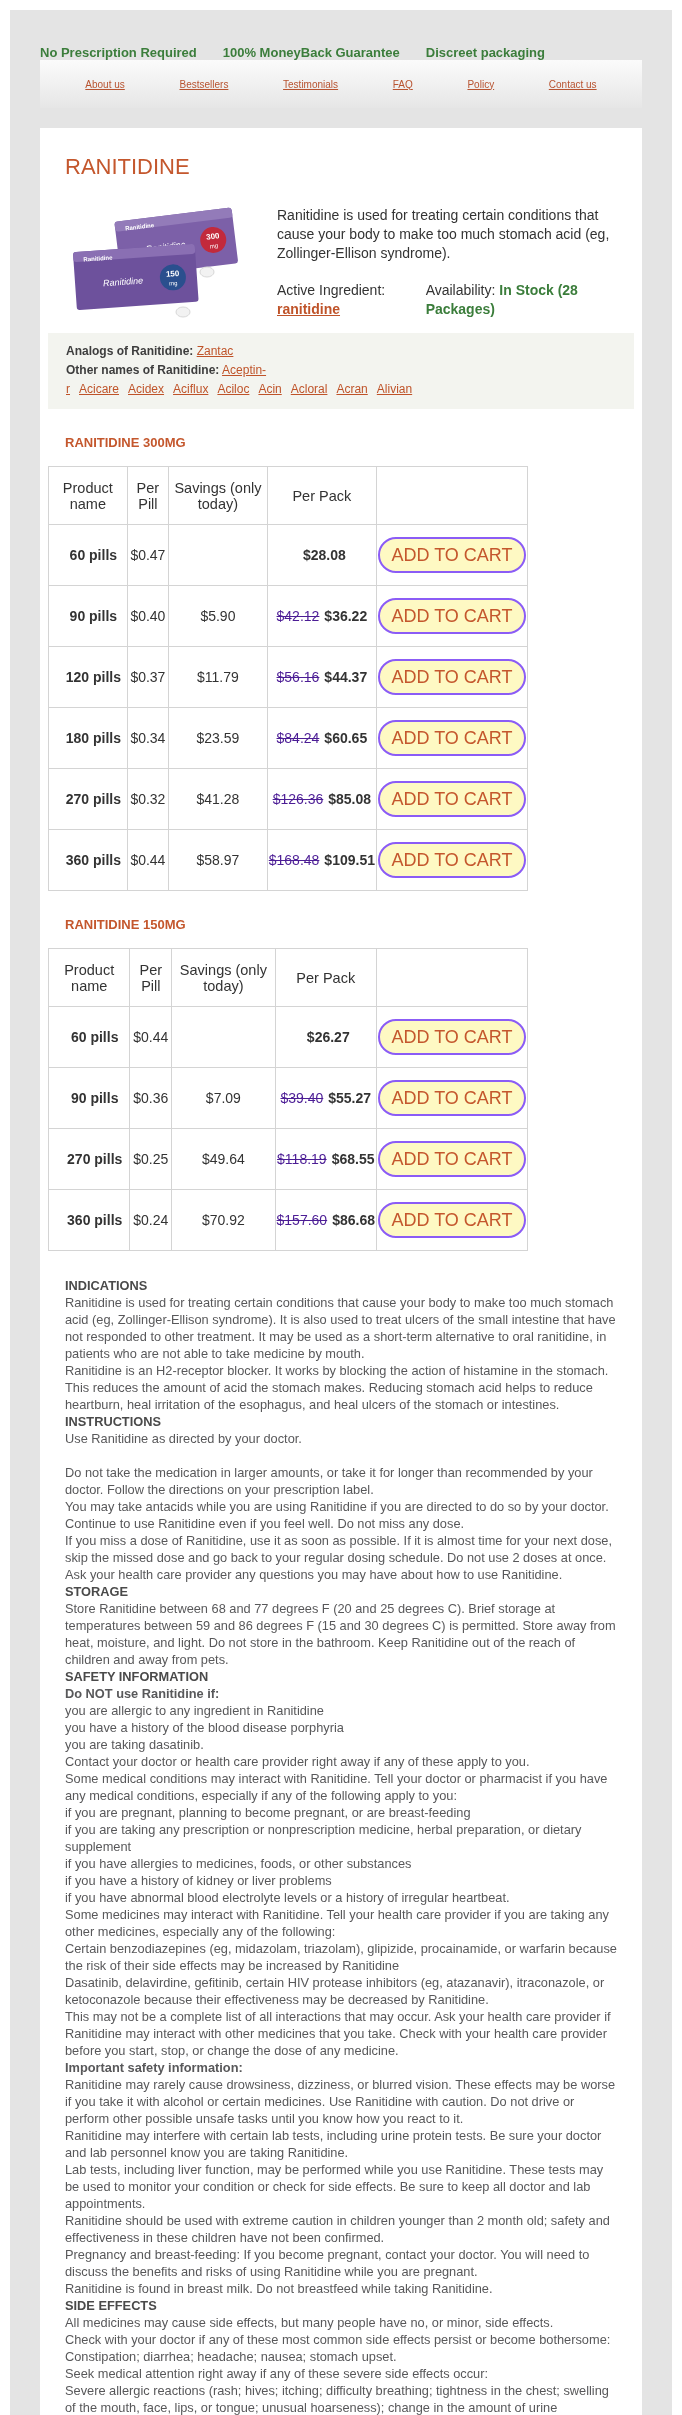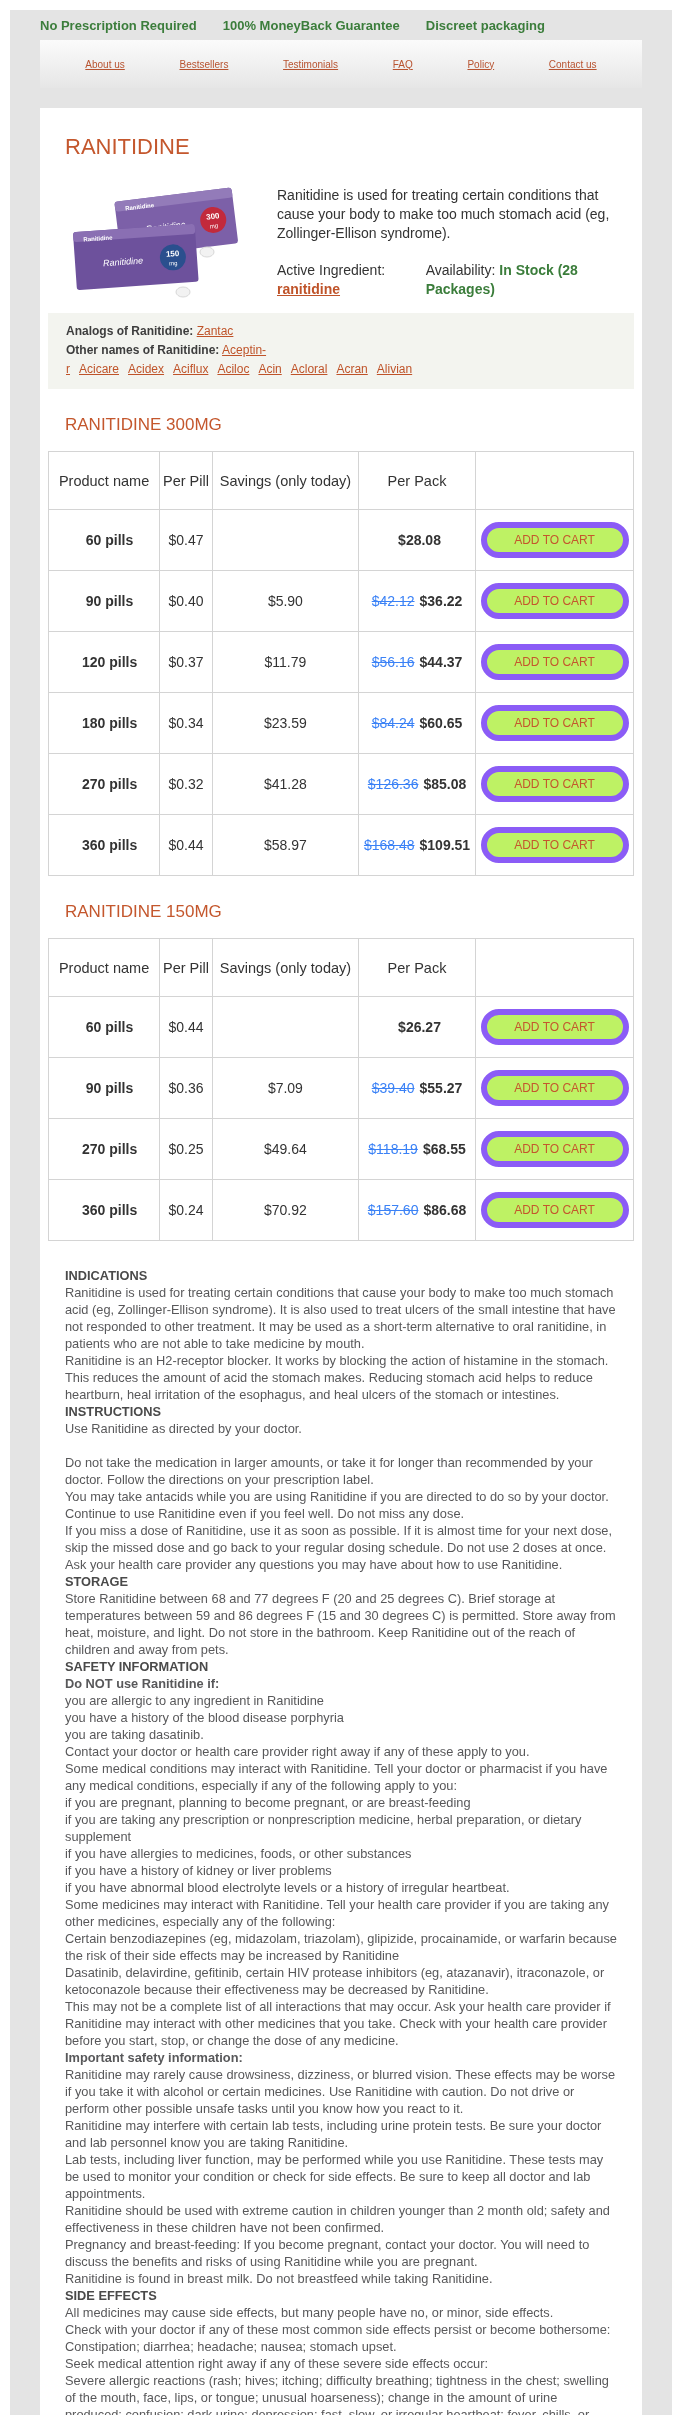--- a/index.html
+++ b/index.html
@@ -1,21 +1,21 @@
 <!DOCTYPE html>
 <html><head>
 <meta charset="utf-8">
 <style>
   * { box-sizing: border-box; }
   html,body { margin:0; padding:0; background:#fff; }
   body { width:682px; font-family:"Liberation Sans", sans-serif; }
   .wrap { margin:10px; background:#e4e4e4; padding-bottom:12px; min-height:2390px; }
 
   
-  .benefits { display:flex; align-items:center; padding:0 0 0 30px; height:30px; column-gap:26px; }
+  .benefits { display:flex; align-items:flex-end; padding:0 0 0 30px; height:50px; column-gap:26px; }
   .benefit { color:#3b7d3b; font-weight:bold; font-size:13px; }
 
   
   .nav { margin:0 30px; height:48px; background:linear-gradient(#fbfbfb,#e6e6e6);
          display:flex; align-items:center; justify-content:space-around; padding:0 18px; }
   .nav a { color:#b85330; font-size:10px; text-decoration:underline; }
 
   
   .card { margin:20px 30px 0; background:#fff; padding:16px 0 28px; }
   .ptitle { color:#c4572d; font-size:22px; font-weight:400; margin:10px 25px 20px; }
@@ -25,31 +25,31 @@
   .prod-info { font-size:14px; color:#333; line-height:19px; }
   .desc { margin:6px 0 18px; }
   .ing-row { display:flex; justify-content:space-between; align-items:baseline; font-size:14px; }
   .ing-link { color:#bf5329; font-weight:bold; text-decoration:underline; }
   .stock { color:#3b7d3b; font-weight:bold; }
 
   .analogs { margin:14px 8px 0; background:#f3f4ef; padding:9px 18px 10px; font-size:12px; line-height:19px; color:#3d3d3d; }
   .analogs b { font-weight:bold; }
   .analogs a { color:#bf5329; text-decoration:underline; margin-right:9px; }
 
-  .sec-title { color:#c4572d; font-size:17px; font-weight:normal; margin:26px 25px 16px; }
-
-  table.price { border-collapse:collapse; margin:4px 8px; width:586px; font-size:14px; color:#333;padding-left:12px; }
+  .sec-title { color:#c4572d; font-size:13px; font-weight:bold; margin:26px 25px 16px; }
+
+  table.price { border-collapse:collapse; margin:4px 8px; width:480px; font-size:14px; color:#333;padding-left:12px; }
   table.price th, table.price td { border:1px solid #d4d4d4; text-align:center; }
   table.price th { height:58px; font-weight:400; font-size:14.5px; }
   table.price td { height:61px; }
   td.nm { text-align:left; padding-left:12px; font-weight:bold; }
-  .old { color:#3b82f6; text-decoration:line-through; margin-right:5px;text-align:right; }
+  .old { color:#4c1d95; text-decoration:line-through; margin-right:5px;text-align:right; }
   .new { font-weight:bold; }
-  .cart-btn { background:#bef264; border:6px solid #8b5cf6; border-radius:18px; width:148px; height:36px;
-              color:#c4572d; font-size:12px; font-family:"Liberation Sans",sans-serif; cursor:pointer; }
+  .cart-btn { background:#fef9c3; border:2px solid #8b5cf6; border-radius:18px; width:148px; height:36px;
+              color:#c4572d; font-size:18px; font-family:"Liberation Sans",sans-serif; cursor:pointer; }
 
   .info { margin:26px 25px 0; font-size:12.8px; line-height:17px; color:#58585a; }
   .info p { margin:0; }
   .info .h { font-weight:bold; color:#4a4a4a; }
   .info .s { font-weight:bold; }
   .info .g { margin-top:17px; }
 </style>
 </head>
 <body>
 

